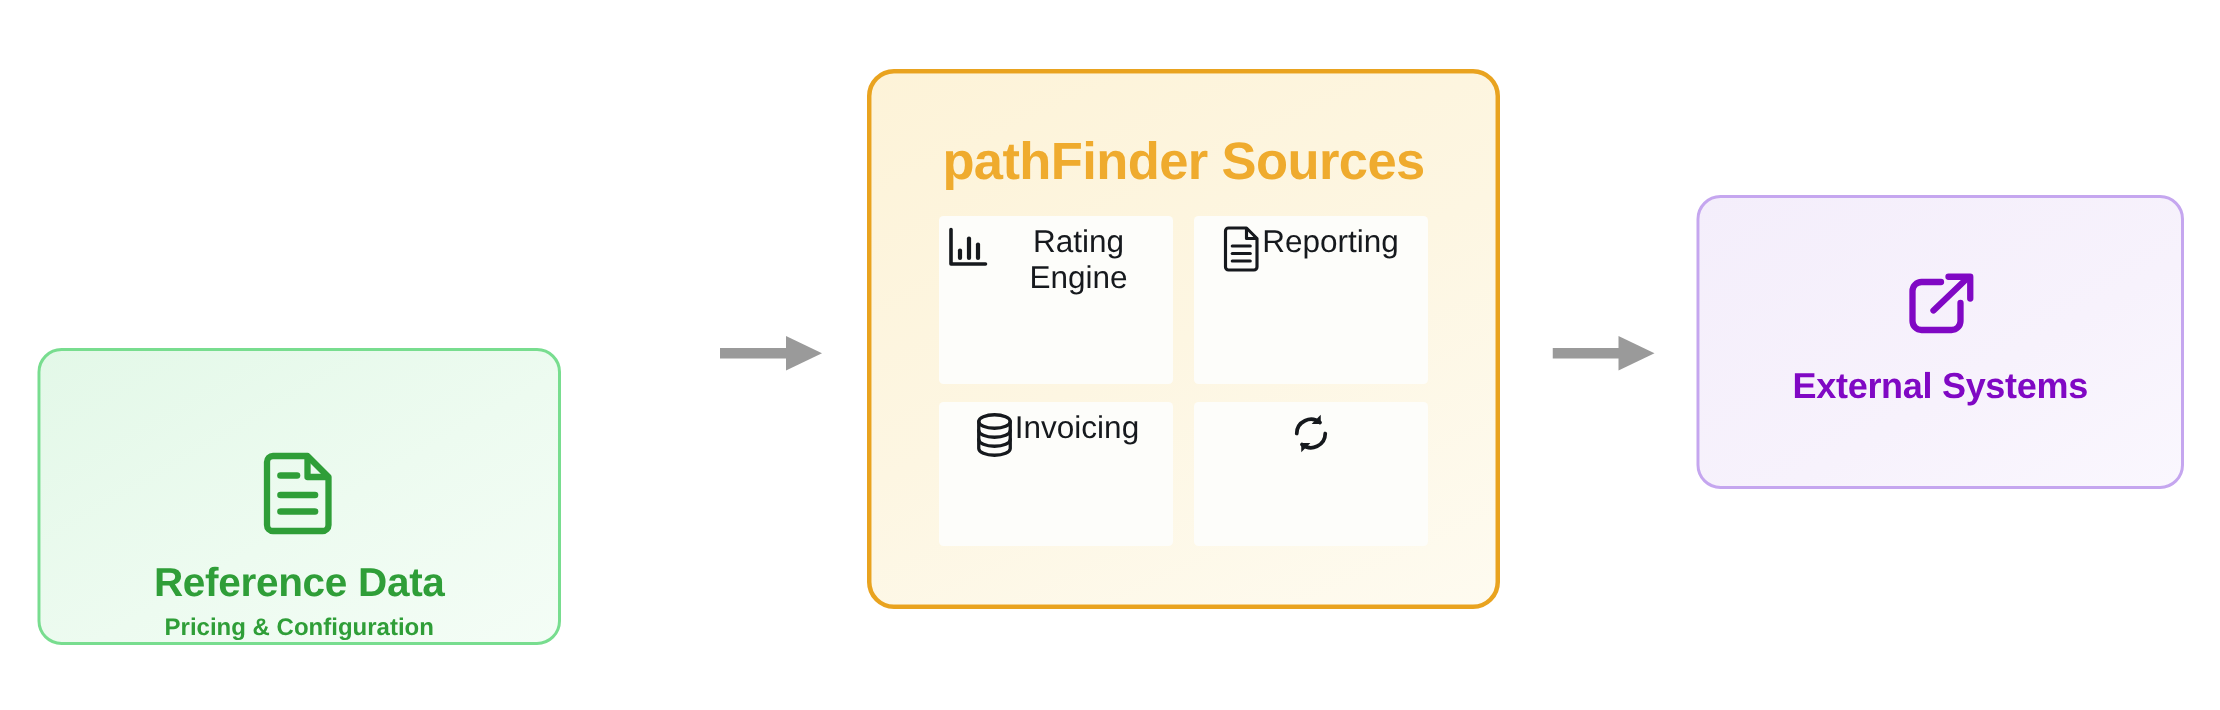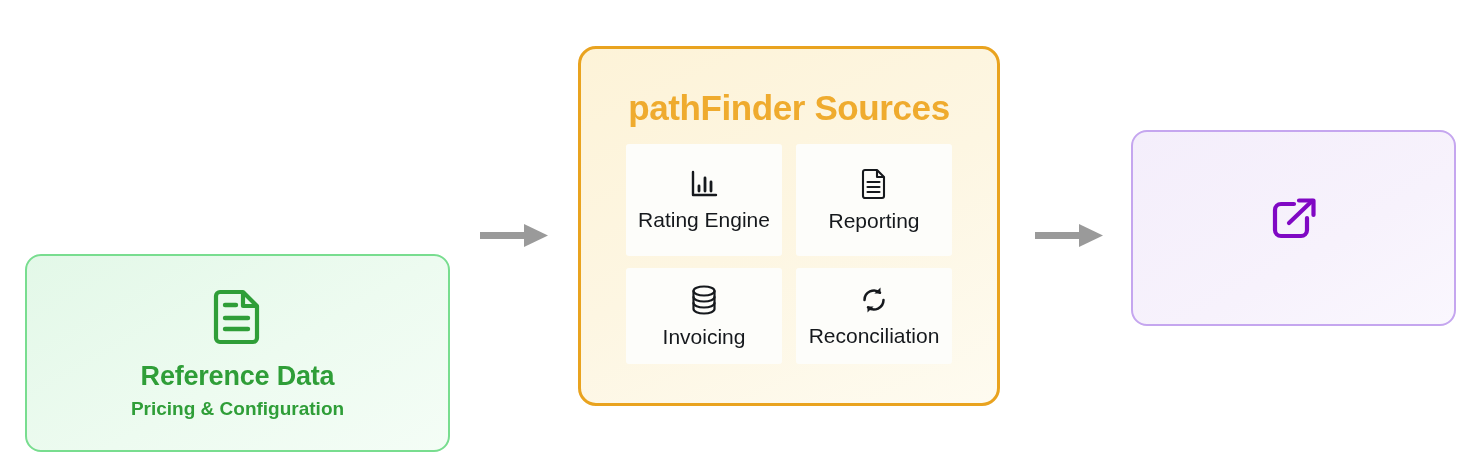--- a/index.html
+++ b/index.html
@@ -58,34 +58,35 @@
     margin-bottom: 7px;
   }
   #card-idr .subtitle {
     font-size: 21px;
     color: #33449e;
   }
 
   
   #card-reference {
     left: 25px;
-    top: 254px;
-    width: 425px;
+    top: 232px;
+    width: 349px;
     height: 198px;
     border: 2px solid #78dd8f;
     background: linear-gradient(150deg, #e3f8e8 0%, #edfbf0 55%, #f4fdf6 100%);
+    justify-content: flex-end;
   }
   #card-reference .icon-wrap { margin-bottom: 14px; }
   #card-reference .title {
     font-size: 27px;
     color: #2f9e38;
     margin-bottom: 6px;
   }
   #card-reference .subtitle {
-    font-size: 19px;
+    font-size: 16px;
     font-weight: bold;
     color: #2f9e38;
   }
 
   
   #card-external {
     left: 1131px;
     top: 130px;
     width: 325px;
     height: 196px;
@@ -130,22 +131,21 @@
   .module-grid {
     display: grid;
     grid-template-columns: 156px 156px;
     grid-template-rows: 112px 96px;
     gap: 12px 14px;
   }
   .module-tile {
     background: #fdfdfa;
     border-radius: 3px;
     display: flex;
-    flex-direction: column;
-    align-items: center;
+    flex-direction: row;
     justify-content: center;
     box-sizing: border-box;
     padding: 6px 4px;
   }
   .module-tile .tile-icon {
     line-height: 0;
     margin-bottom: 9px;
   }
   .module-tile .tile-label {
     font-size: 21px;
@@ -232,36 +232,36 @@
 
       <div class="module-tile">
         <span class="tile-icon">
           <svg width="30" height="30" viewBox="0 0 30 30" fill="none" xmlns="http://www.w3.org/2000/svg">
             <path d="M24.5 15 A9.5 9.5 0 0 1 9 22.3" stroke="#16191d" stroke-width="2.5" stroke-linecap="round" fill="none"></path>
             <path d="M5.5 15 A9.5 9.5 0 0 1 21 7.7" stroke="#16191d" stroke-width="2.5" stroke-linecap="round" fill="none"></path>
             <path d="M21.5 2.5 L21.5 8.6 L15.4 8.6 Z" fill="#16191d"></path>
             <path d="M8.5 27.5 L8.5 21.4 L14.6 21.4 Z" fill="#16191d"></path>
           </svg>
         </span>
-        <div class="tile-label">Reconciliation</div>
       </div>
 
     </div>
   </div>
 
   <div class="flow-arrow" id="arrow-platform-to-external">
     <svg width="72" height="36" viewBox="0 0 72 36" xmlns="http://www.w3.org/2000/svg">
       <rect x="0" y="14" width="48" height="7" fill="#9a9a9a"></rect>
       <path d="M44 6 L68 17.5 L44 29 Z" fill="#9a9a9a"></path>
     </svg>
   </div>
 
   <div class="card" id="card-external">
     <span class="icon-wrap">
       <svg width="52" height="50" viewBox="0 0 52 50" fill="none" xmlns="http://www.w3.org/2000/svg">
         <path d="M26 8 H13 C9.7 8 7 10.7 7 14 V34 C7 37.3 9.7 40 13 40 H33 C36.3 40 39 37.3 39 34 V22" stroke="#8008c4" stroke-width="4.2" stroke-linecap="round" stroke-linejoin="round" fill="none"></path>
         <path d="M21 27 L44 5" stroke="#8008c4" stroke-width="4.2" stroke-linecap="round"></path>
         <path d="M31 4.5 H45.5 V19" stroke="#8008c4" stroke-width="4.2" stroke-linecap="round" stroke-linejoin="round" fill="none"></path>
       </svg>
     </span>
+    <div class="title">External Systems</div>
   </div>
 
 </div>
 
 </body></html>

